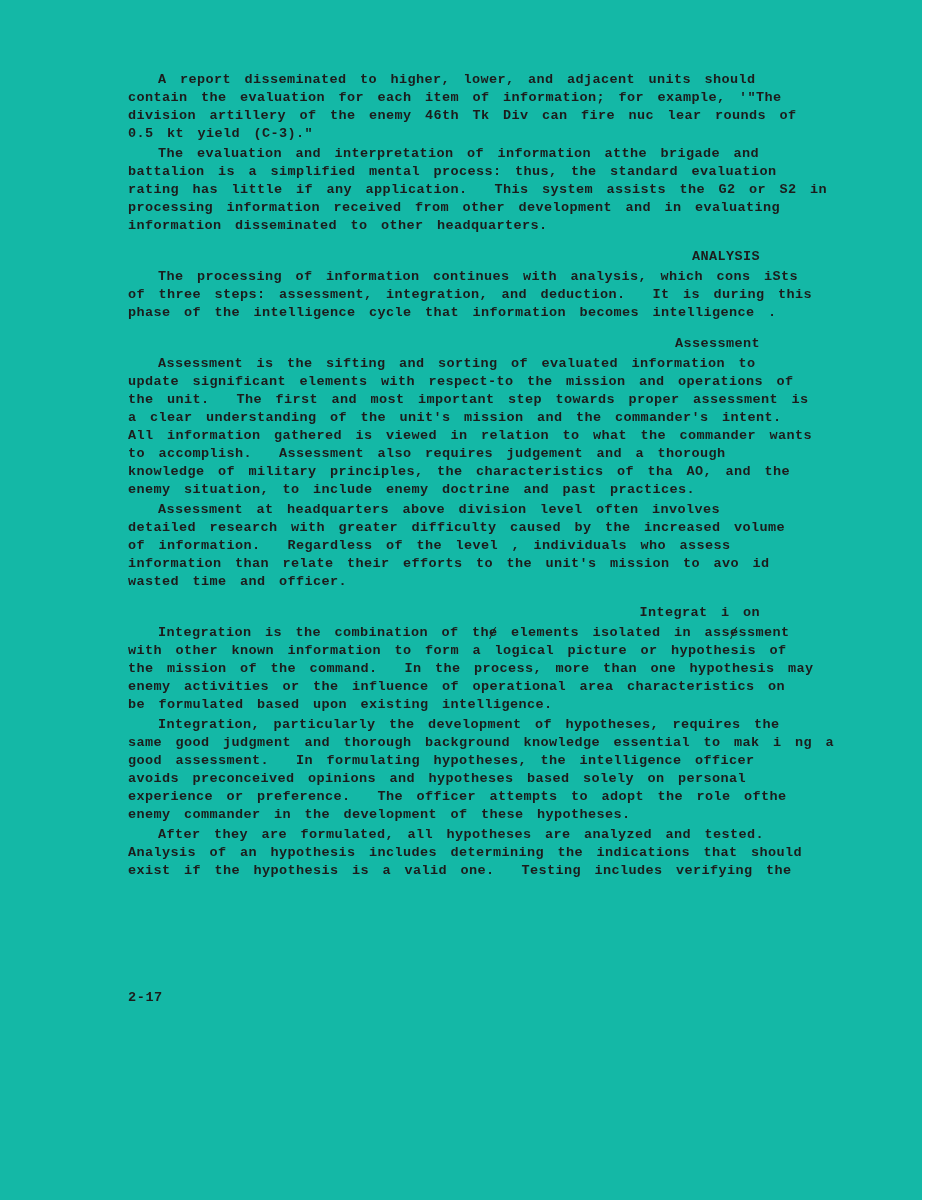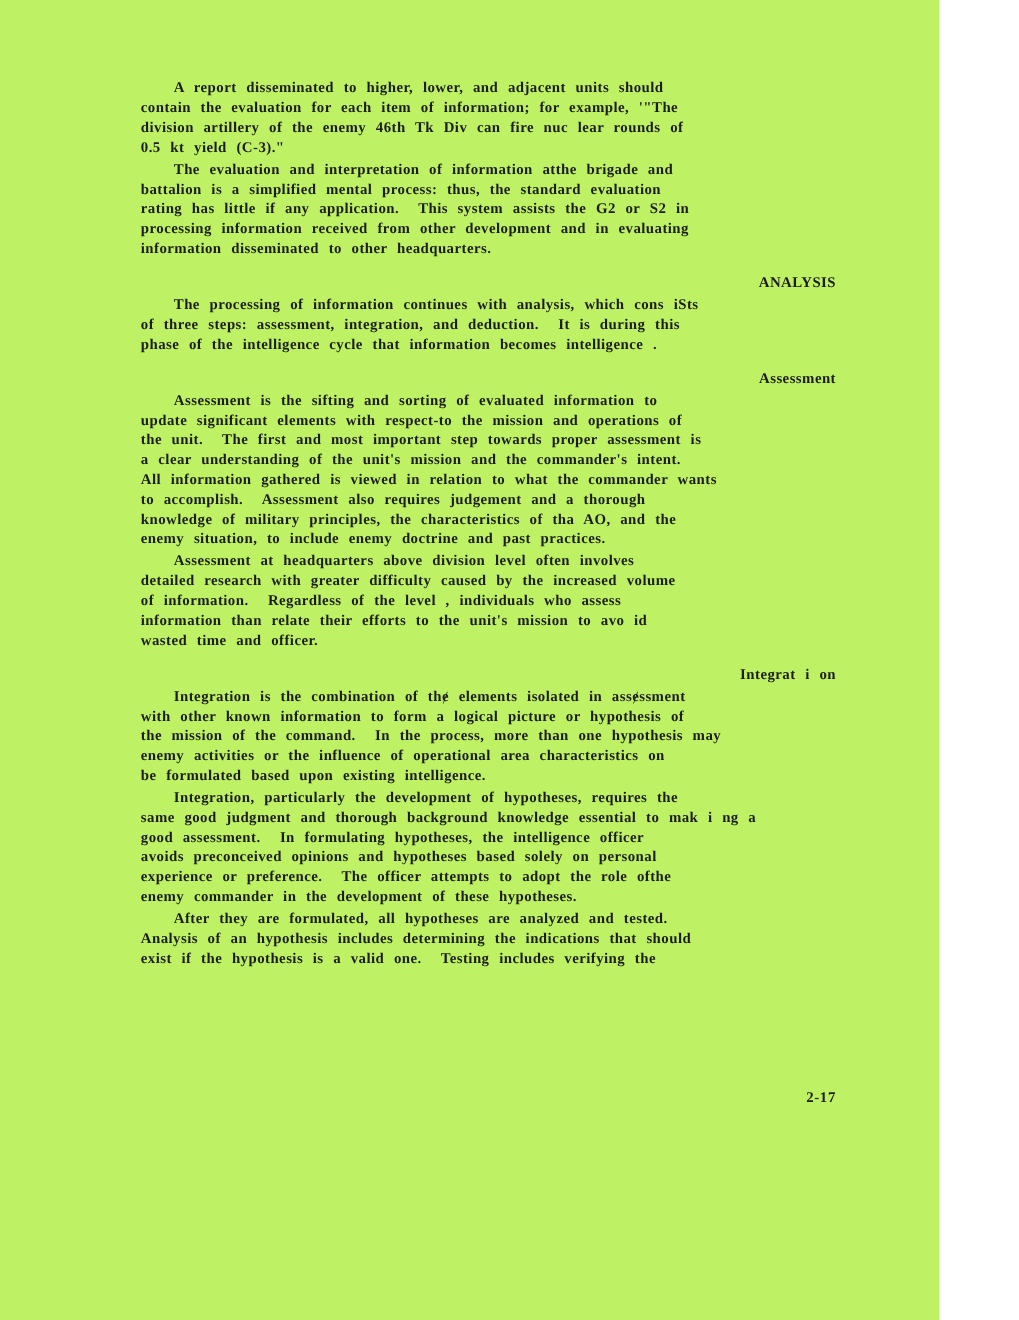--- a/index.html
+++ b/index.html
@@ -2,25 +2,25 @@
 <html><head>
 <meta charset="utf-8">
 <style>
   html, body {
     margin: 0;
     padding: 0;
     background: #ffffff;
   }
   .page {
     position: relative;
-    width: 854px;
+    width: 922px;
     height: 1200px;
-    background: #bef264;
+    background: #14b8a6;
     overflow: hidden;
-    font-family: Liberation Serif, serif;
+    font-family: Liberation Mono, monospace;
   }
   .content {
     position: absolute;
     left: 128px;
     top: 71px;
     width: 632px;
     color: #1c1c1c;
     font-size: 13.5px;
     font-weight: 700;
     line-height: 18px;
@@ -37,21 +37,21 @@
   }
   .line {
     white-space: pre;
   }
   .line.first { text-indent: 30px; }
   .footer {
     position: absolute;
     left: 128px;
     top: 990px;
     width: 632px;
-    text-align: right;
+    text-align: left;
     color: #1c1c1c;
     font-size: 13.5px;
     font-weight: 700;
     letter-spacing: 0.6px;
   }
 </style>
 </head>
 <body>
 
 <div class="page">

